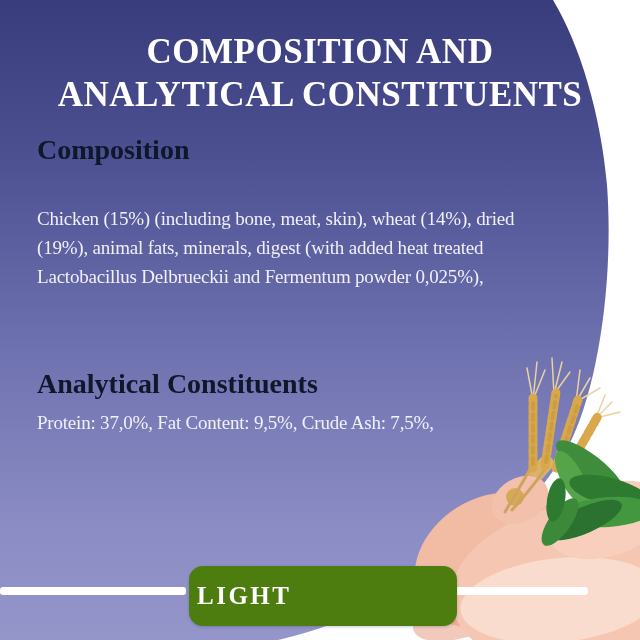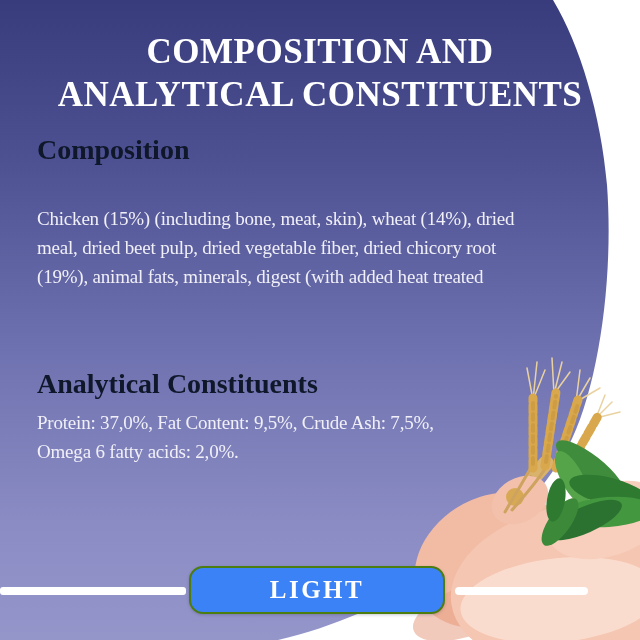--- a/index.html
+++ b/index.html
@@ -19,22 +19,22 @@
   .heading-composition{top:134px;}
   .heading-analytical{top:368px;}
   .body-text{
     position:absolute;left:37px;color:#f1f0f8;font-size:19px;line-height:29px;
     letter-spacing:-0.2px;white-space:nowrap;
   }
   .body-composition{top:172px;margin-top:32px;}
   .body-analytical{top:408px;}
   .light-btn{
     position:absolute;left:189px;top:566px;width:252px;height:44px;
-    background:#3b82f6;border:2px solid #4d7c0f;border-radius:14px;
-    display:flex;align-items:center;justify-content:center;
+    background:#4d7c0f;border:8px solid #4d7c0f;border-radius:14px;
+    display:flex;align-items:center;justify-content:flex-start;
     color:#ffffff;font-weight:bold;font-size:25px;letter-spacing:2.5px;
     box-shadow:0 1px 3px rgba(40,40,90,.25);
   }
 </style>
 </head>
 <body>
 
 <div class="stage">
 
   <svg width="640" height="640" viewBox="0 0 640 640">
@@ -126,29 +126,28 @@
 
     <div class="main-title">
       <div>COMPOSITION AND</div>
       <div>ANALYTICAL CONSTITUENTS</div>
     </div>
 
     <div class="section-heading heading-composition">Composition</div>
 
     <div class="body-text body-composition">
       <div>Chicken (15%) (including bone, meat, skin), wheat (14%), dried</div>
-      <div>meal, dried beet pulp, dried vegetable fiber, dried chicory root</div>
       <div>(19%), animal fats, minerals, digest (with added heat treated</div>
+      <div>Lactobacillus Delbrueckii and Fermentum powder 0,025%),</div>
     </div>
 
     <div class="section-heading heading-analytical">Analytical Constituents</div>
 
     <div class="body-text body-analytical">
       <div>Protein: 37,0%, Fat Content: 9,5%, Crude Ash: 7,5%,</div>
-      <div>Omega 6 fatty acids: 2,0%.</div>
     </div>
 
     <div class="light-btn">
       <span>LIGHT</span>
     </div>
 
   </div>
 </div>
 
 </body></html>

